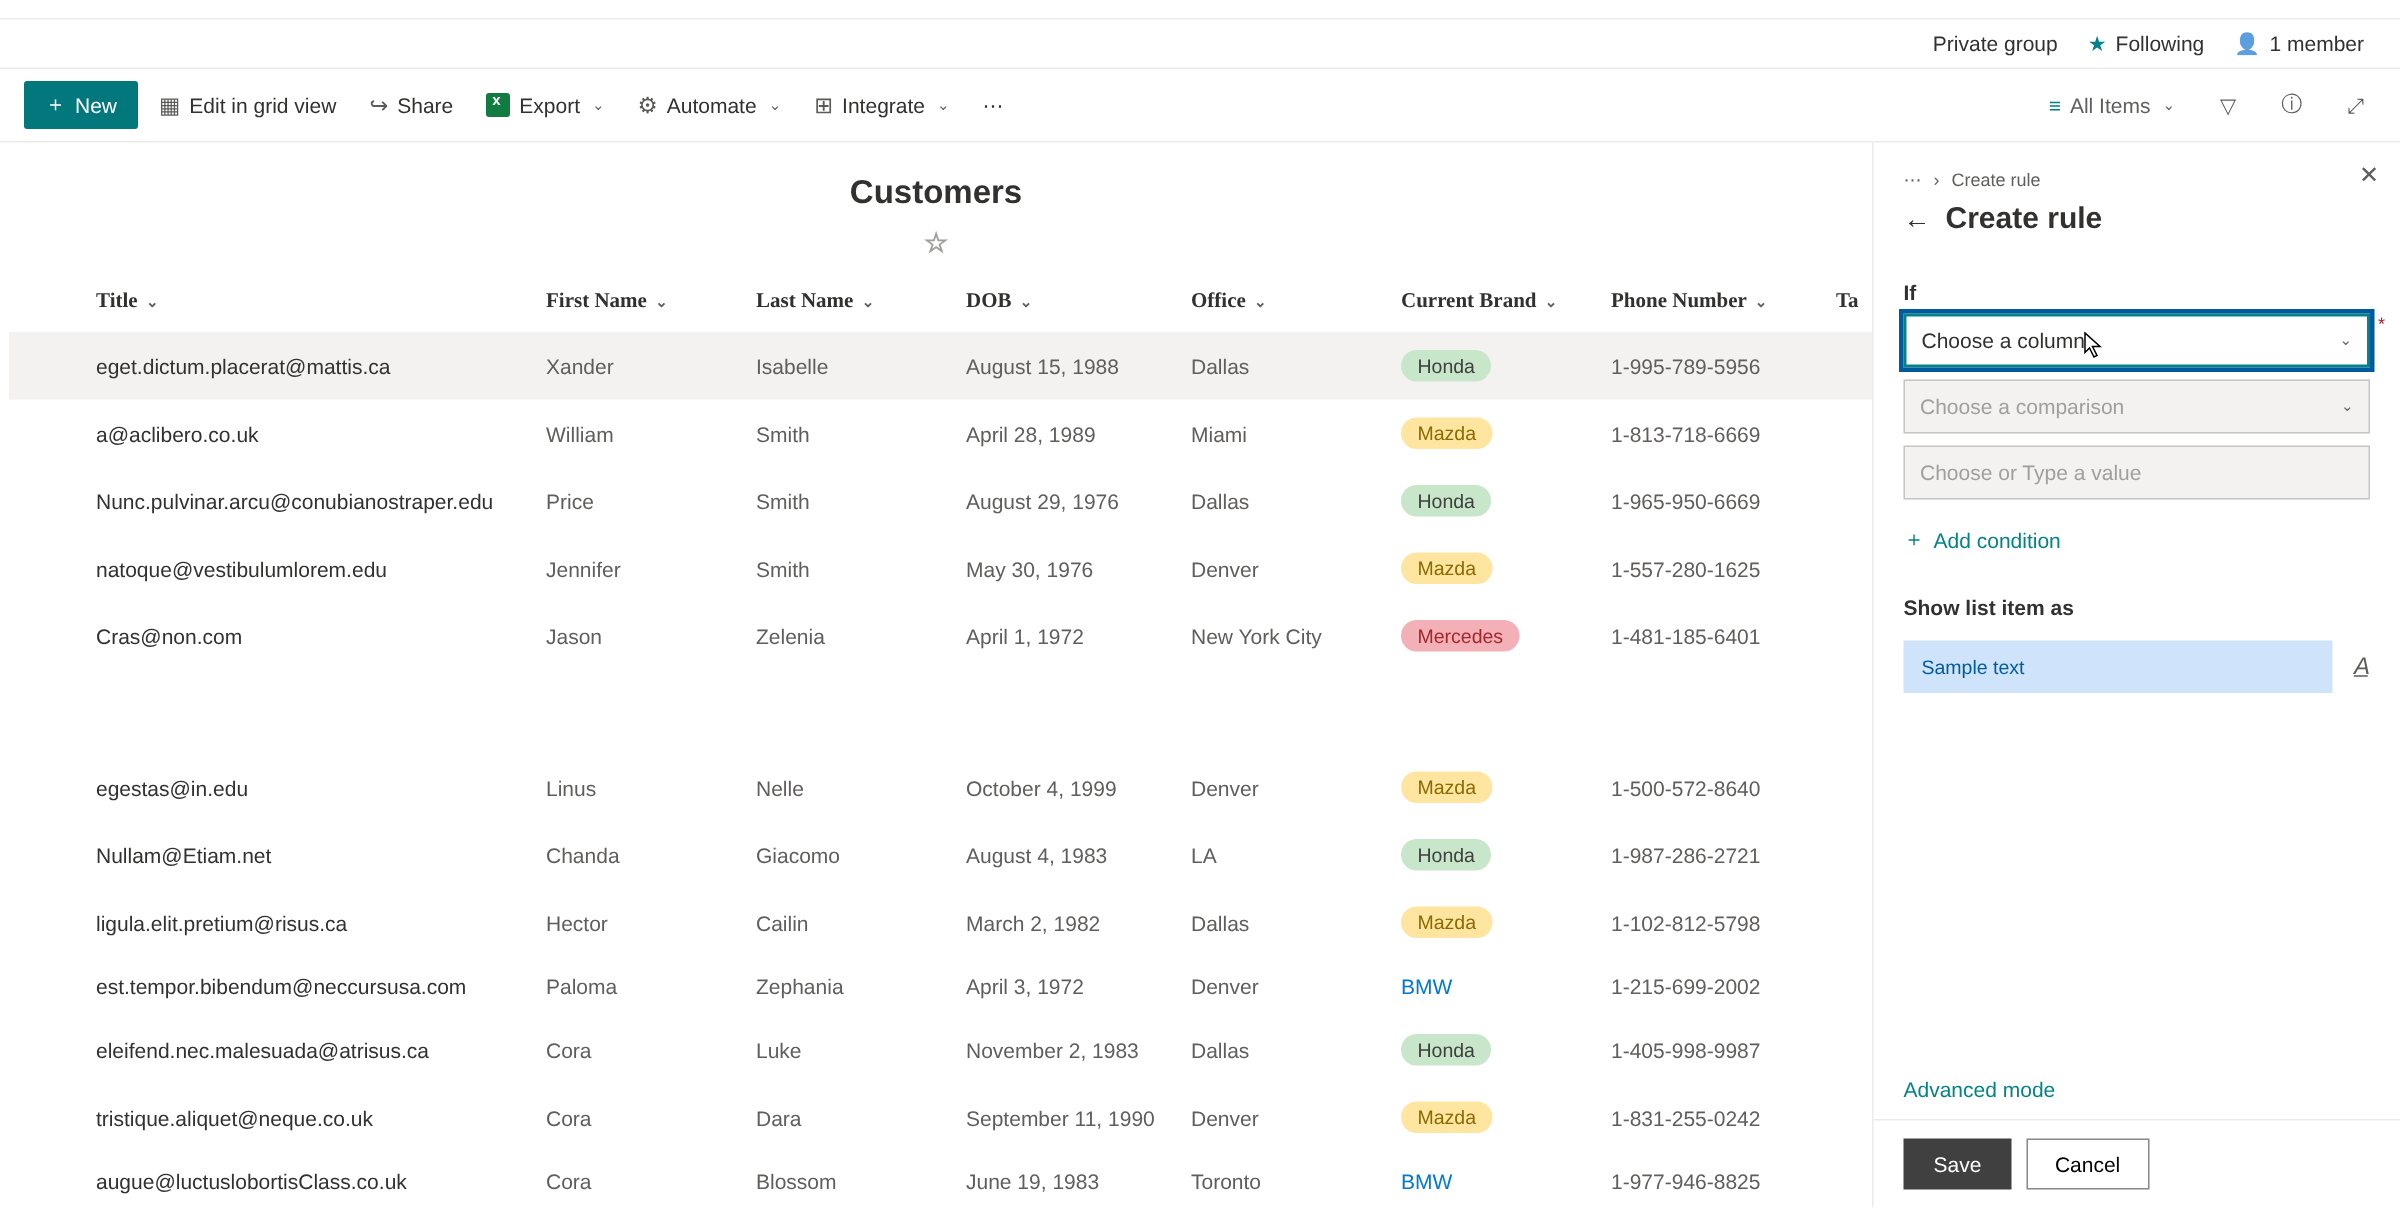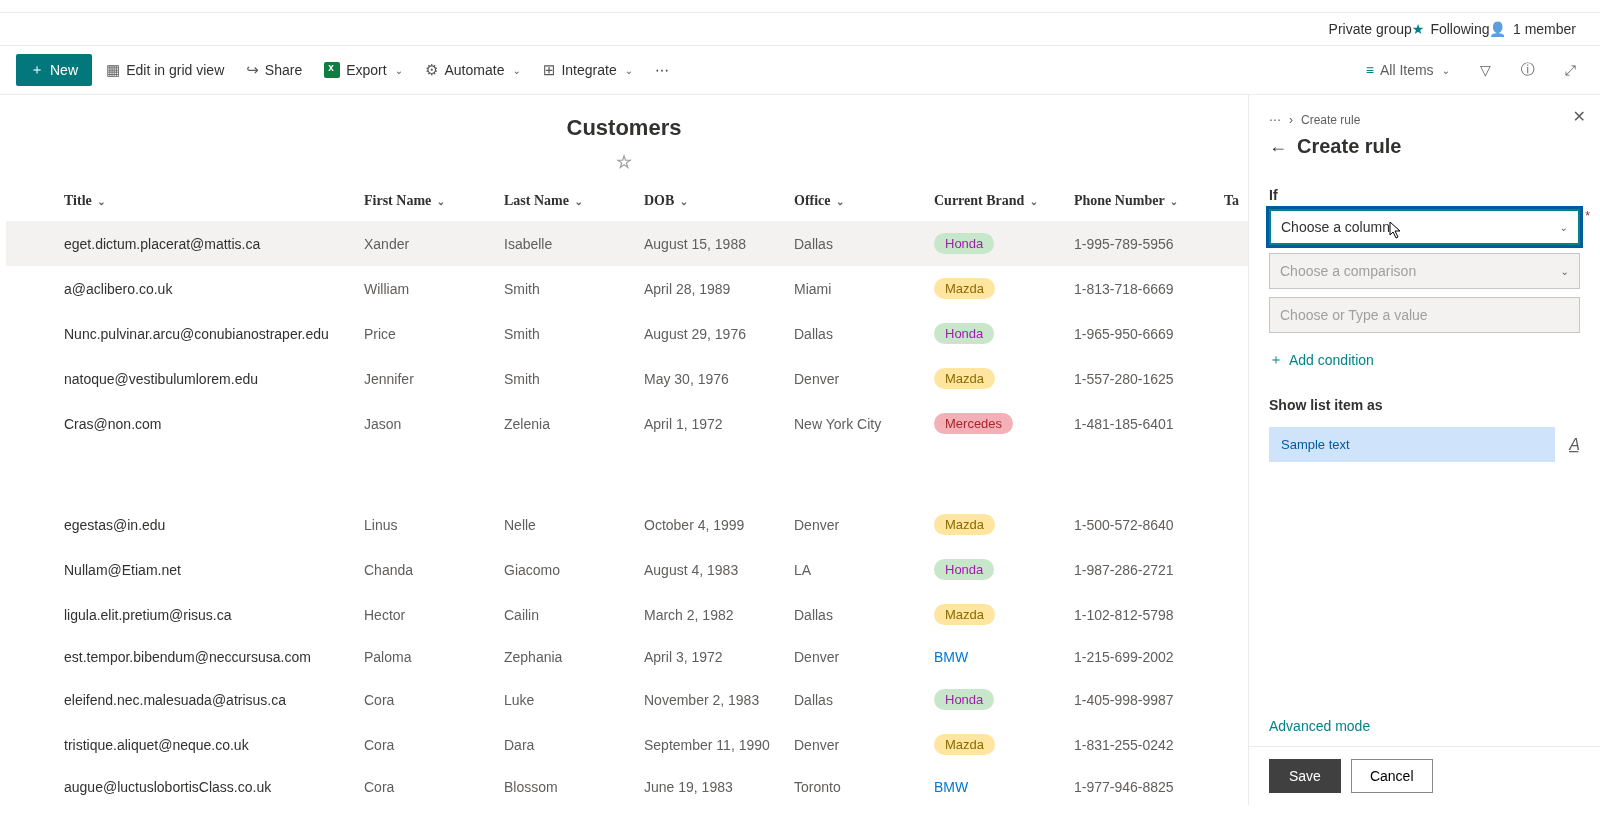--- a/index.html
+++ b/index.html
@@ -7,21 +7,21 @@
       font-family: "Segoe UI", -apple-system, sans-serif;
       font-size: 14px;
       color: #323130;
       background: #fff;
       width: 1600px; height: 817px;
       overflow: hidden;
     }
     .topline { border-bottom: 1px solid #edebe9; height: 13px; }
     .header-row {
       display: flex; align-items: center; justify-content: flex-end;
-      padding: 8px 24px; font-size: 14px;
+      padding: 8px 24px; gap: 20px; font-size: 14px;
       border-bottom: 1px solid #edebe9;
     }
     .header-row .item { display: flex; align-items: center; gap: 6px; color: #323130; }
     .star-filled { color: #038387; }
     .user-icon::before { content: "👤"; font-size: 14px; opacity:.7; }
 
     .toolbar {
       display: flex; align-items: center; padding: 8px 16px;
       border-bottom: 1px solid #edebe9; gap: 6px;
     }
@@ -64,21 +64,21 @@
     .col-sel { width:50px; }
     .col-title { width:300px; }
     .col-fn { width:140px; }
     .col-ln { width:140px; }
     .col-dob { width:150px; }
     .col-off { width:140px; }
     .col-brand { width:140px; }
     .col-phone { width:150px; }
     .col-ta { width:40px; }
     .pill { display:inline-block; padding:3px 11px; border-radius:14px; font-size:13px; }
-    .Honda { background:#c8e6c9; color:#a21caf; }
+    .Honda { background:#c8e6c9; color:#404040; }
     .Mazda { background:#ffe5a0; color:#8b6b00; }
     .Mercedes { background:#f4b0b7; color:#a4262c; }
     .BMW { color:#0078d4; font-weight:400; }
     .cmnt { color:#038387; font-size:16px; }
 
     .panel {
       width: 352px; border-left:1px solid #edebe9;
       display:flex; flex-direction:column; padding: 18px 20px 0 20px;
       position:relative;
     }

